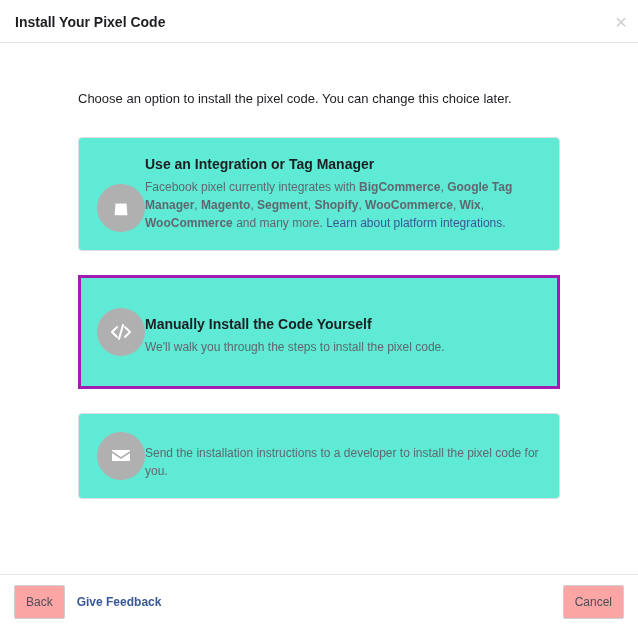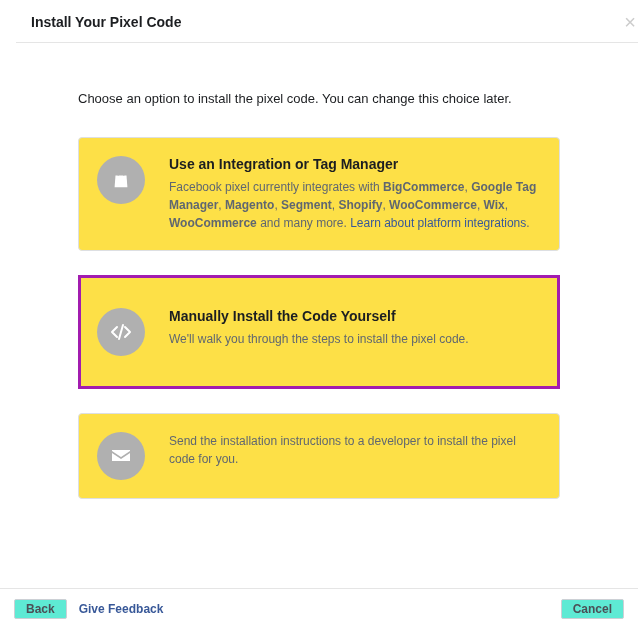--- a/index.html
+++ b/index.html
@@ -12,26 +12,25 @@
       overflow: hidden;
       position: relative;
     }
     .modal {
       width: 100%;
       height: 100%;
       display: flex;
       flex-direction: column;
     }
     .header {
-      padding: 12px 2px 10px 15px;
+      padding: 12px 11px 10px 15px;
       border-bottom: 1px solid #e5e5e5;
       display: flex;
       justify-content: space-between;
       align-items: center;
-      margin-left: 16px;
     }
     .header-title {
       font-size: 14px;
       font-weight: bold;
       color: #1c1e21;
     }
     .close-btn {
       color: #ccc;
       font-size: 20px;
       cursor: pointer;
@@ -55,23 +54,24 @@
       line-height: 1.45;
       margin-bottom: 28px;
       margin-top: 19px;
     }
     .option-card {
       border: 1px solid #dddfe2;
       border-radius: 4px;
       padding: 18px 20px 18px 18px;
       margin-bottom: 24px;
       display: flex;
-      gap: 24px;
+      gap: 0;
       cursor: pointer;
-      background: #fde047;
+      background: #5eead4;
+      align-items: flex-end;
     }
     .option-card.highlighted {
       border: 3px solid #a21caf;
       padding: 30px 18px 30px 16px;
       border-radius: 0;
     }
     .option-icon {
       width: 48px;
       height: 48px;
       border-radius: 50%;
@@ -107,27 +107,27 @@
       cursor: pointer;
     }
     .footer {
       border-top: 1px solid #e5e5e5;
       padding: 10px 14px;
       display: flex;
       align-items: center;
       gap: 12px;
     }
     .btn {
-      padding: 2px 11px;
+      padding: 9px 11px;
       border: 1px solid #ccd0d5;
       border-radius: 2px;
       font-size: 12px;
-      font-weight: bold;
+      font-weight: normal;
       color: #4b4f56;
-      background: #5eead4;
+      background: #fca5a5;
       cursor: pointer;
     }
     .feedback-link {
       color: #385898;
       font-size: 12px;
       font-weight: bold;
       text-decoration: none;
       cursor: pointer;
     }
     .spacer { flex: 1; }

